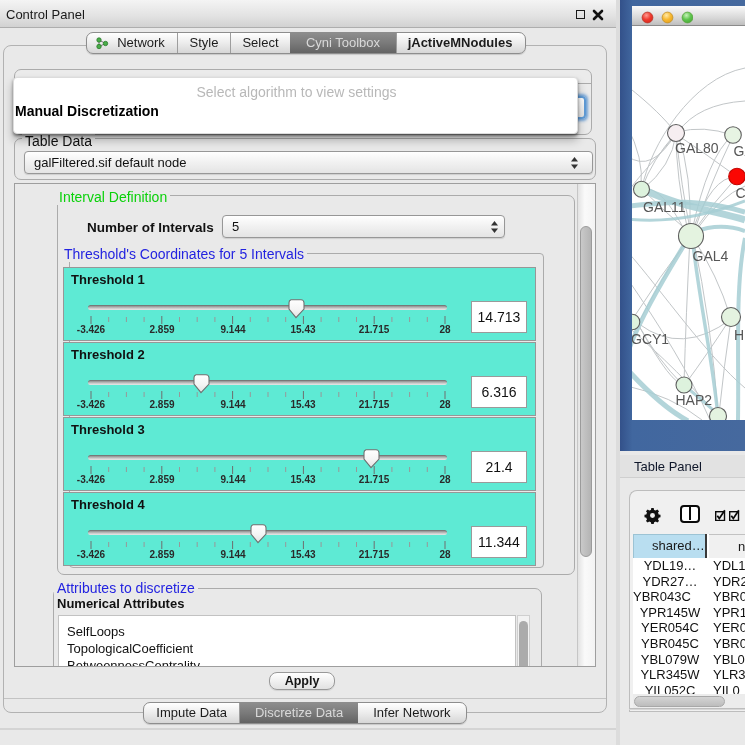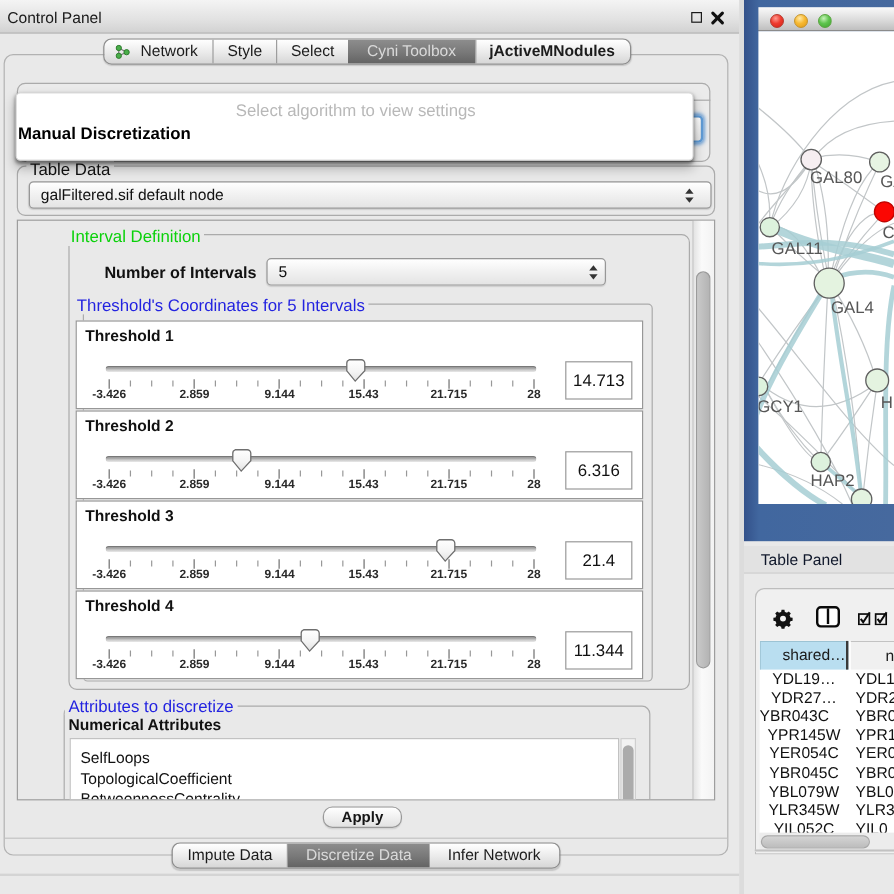--- a/index.html
+++ b/index.html
@@ -5,21 +5,21 @@
   html,body { width:745px; height:745px; background:#e9e9e9; font-family:"Liberation Sans",sans-serif; overflow:hidden; }
   .abs { position:absolute; }
   body { position:relative; }
   
   .gbox { position:absolute; border:1px solid #ababab; border-radius:7px; }
   .glabel { position:absolute; font-size:14px; background:#e9e9e9; padding:0 3px; white-space:nowrap; }
   .combo { position:absolute; height:23px; border:1px solid #979797; border-radius:4px;
            background:linear-gradient(#ffffff,#f2f2f2 45%,#e4e4e4); font-size:13px; color:#111;
            line-height:21px; padding-left:9px; box-shadow:0 1px 1px rgba(0,0,0,0.12); }
   .carr { position:absolute; top:4px; width:9px; height:14px; }
-  .thpanel { position:absolute; left:63px; width:473px; height:74px; background:#ffffff; border:1px solid #979797; }
+  .thpanel { position:absolute; left:63px; width:473px; height:74px; background:#5eead4; border:1px solid #979797; }
   .thlabel { position:absolute; left:7px; top:4px; font-size:13px; font-weight:bold; color:#111; }
   .thtrack { position:absolute; left:24px; top:37px; width:359px; height:5px; border-radius:3px;
              background:linear-gradient(#8f8f8f,#c9c9c9 55%,#e9e9e9); border-top:1px solid #787878; }
   .thticks { position:absolute; left:0; top:0; }
   .slab { position:absolute; font-size:10px; font-weight:bold; color:#2a2a2a; text-align:center; }
   .thval { position:absolute; left:407px; top:33px; width:56px; height:32px; background:#fff;
            border:1px solid #9a9a9a; font-size:14px; color:#111; text-align:center; line-height:30px; }
   .tabstrip { position:absolute; height:22px; border:1px solid #8d8d8d; border-radius:7px;
               background:linear-gradient(#ffffff,#ececec 50%,#d6d6d6); box-shadow:0 1px 1px rgba(0,0,0,0.15); overflow:hidden; display:flex; }
   .tab { font-size:13px; color:#1c1c1c; text-align:center; line-height:20px; border-right:1px solid #9d9d9d; }

